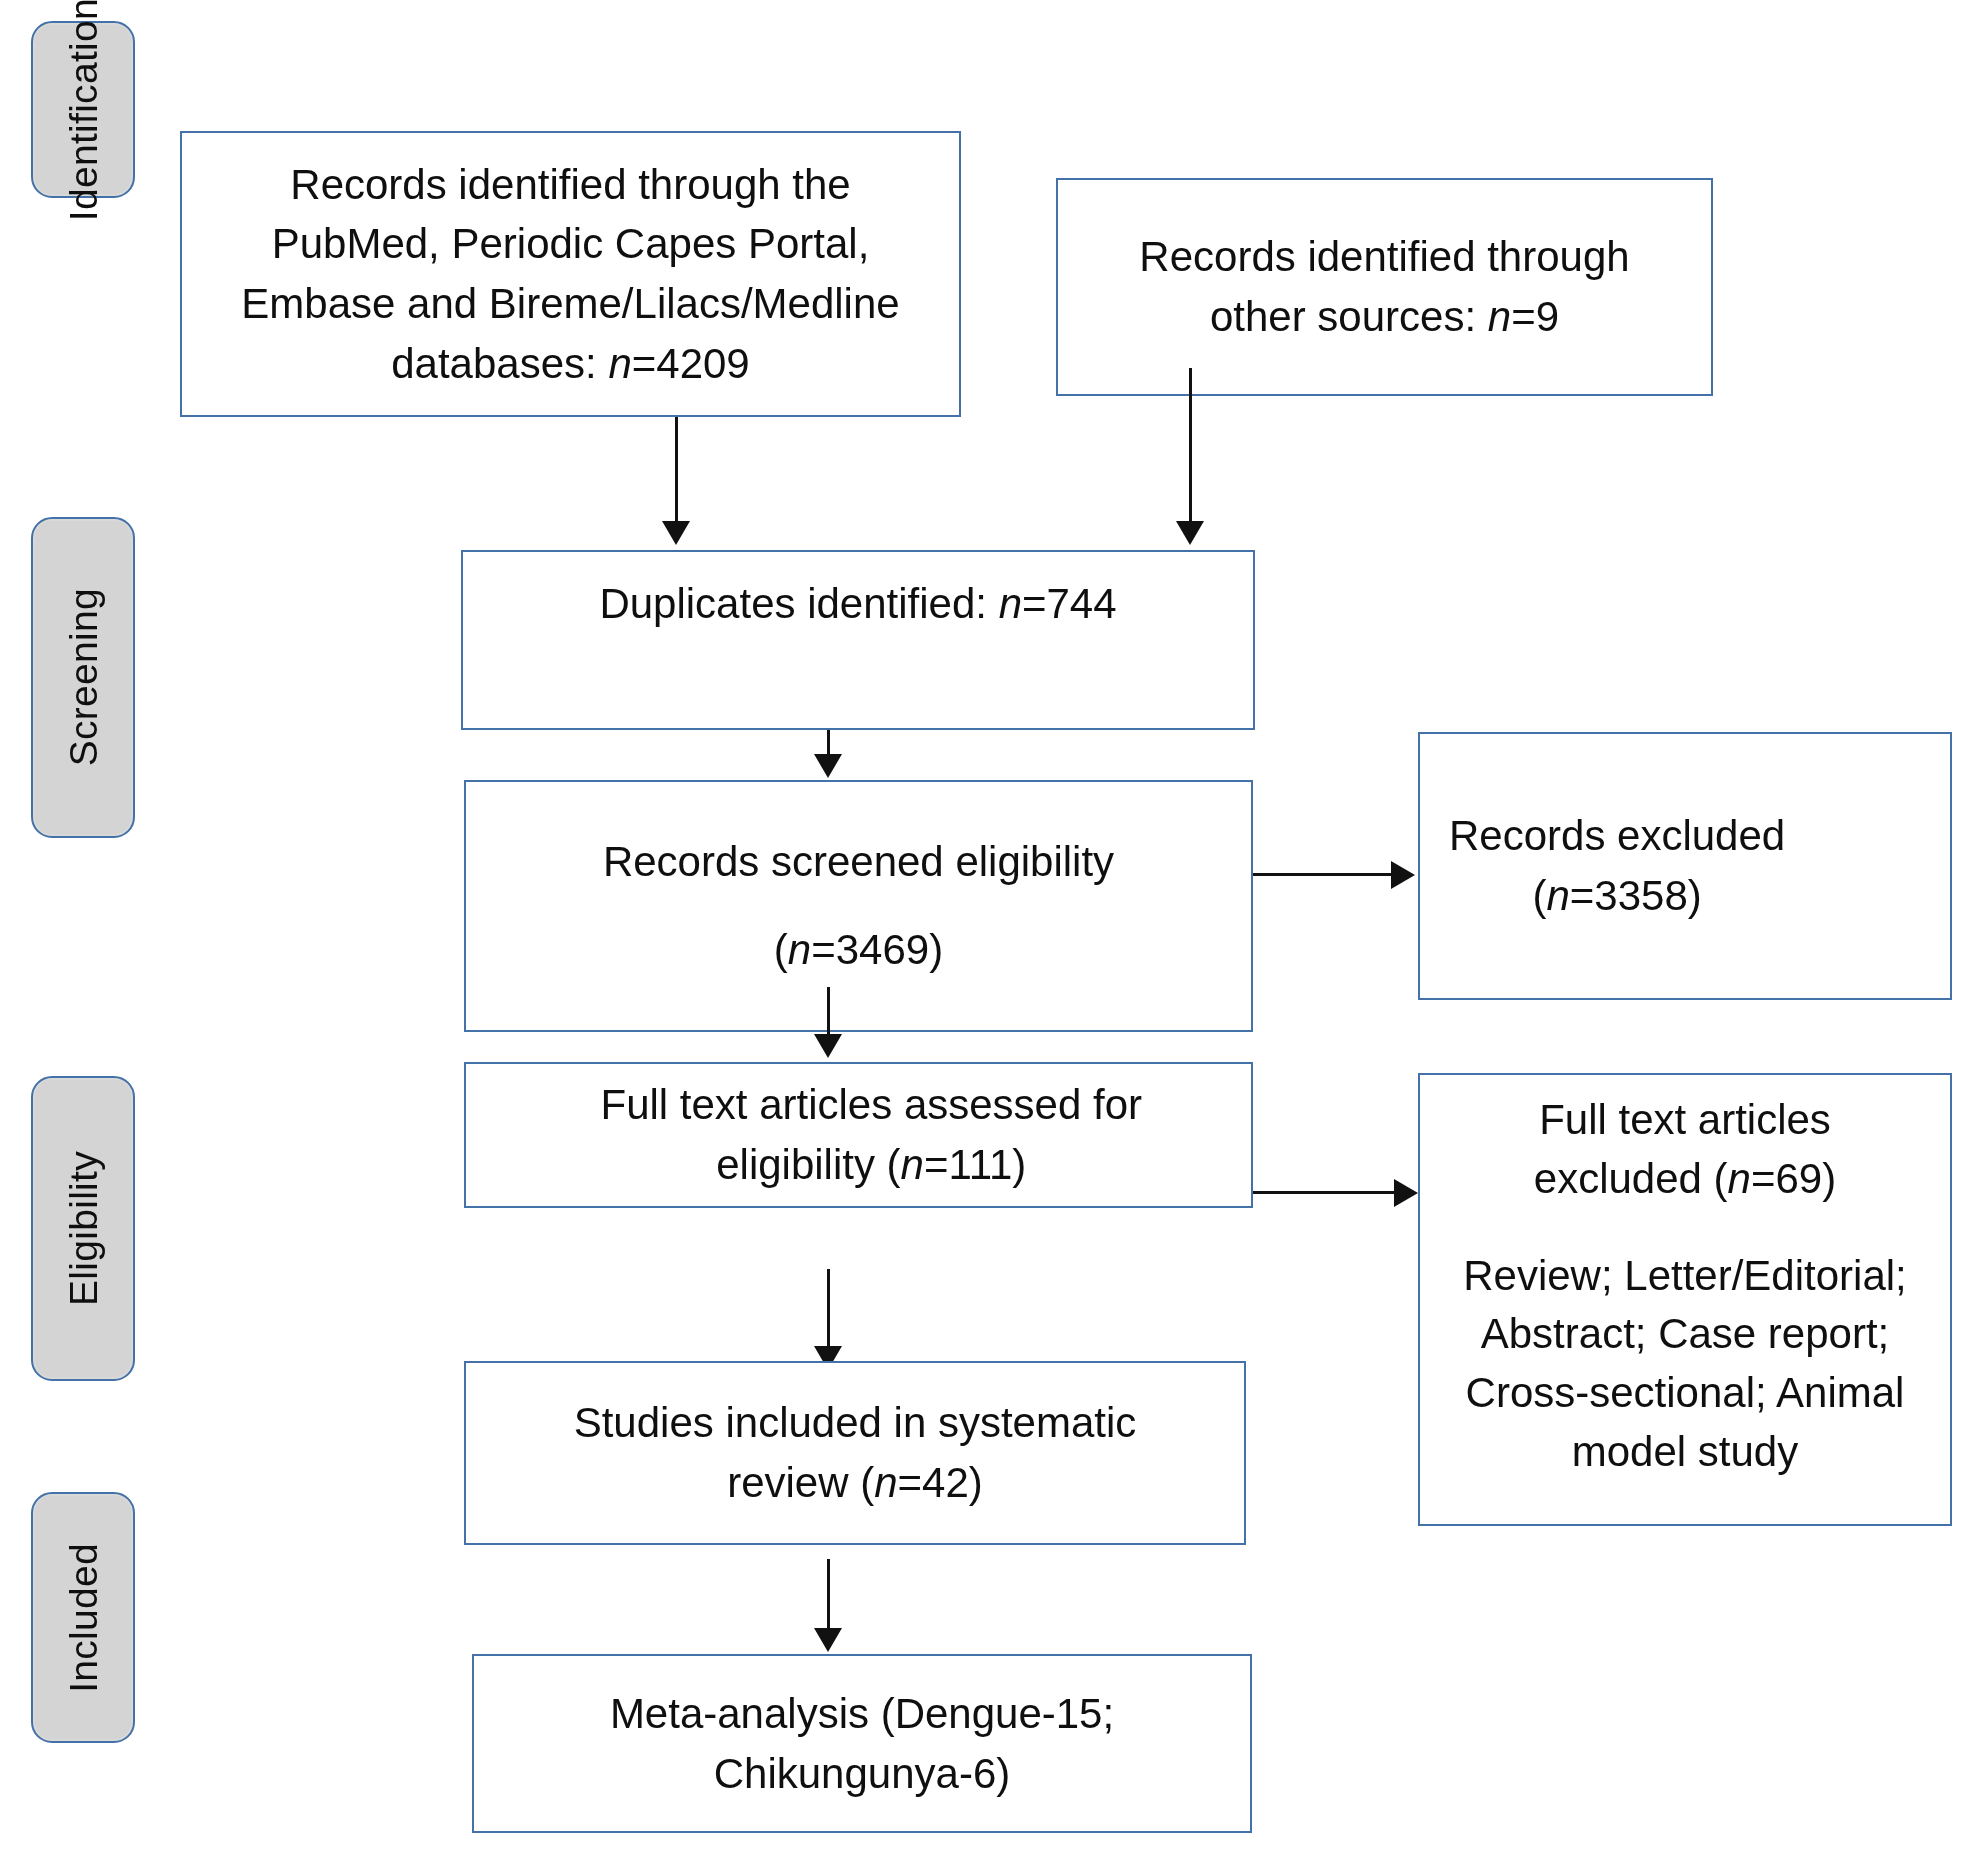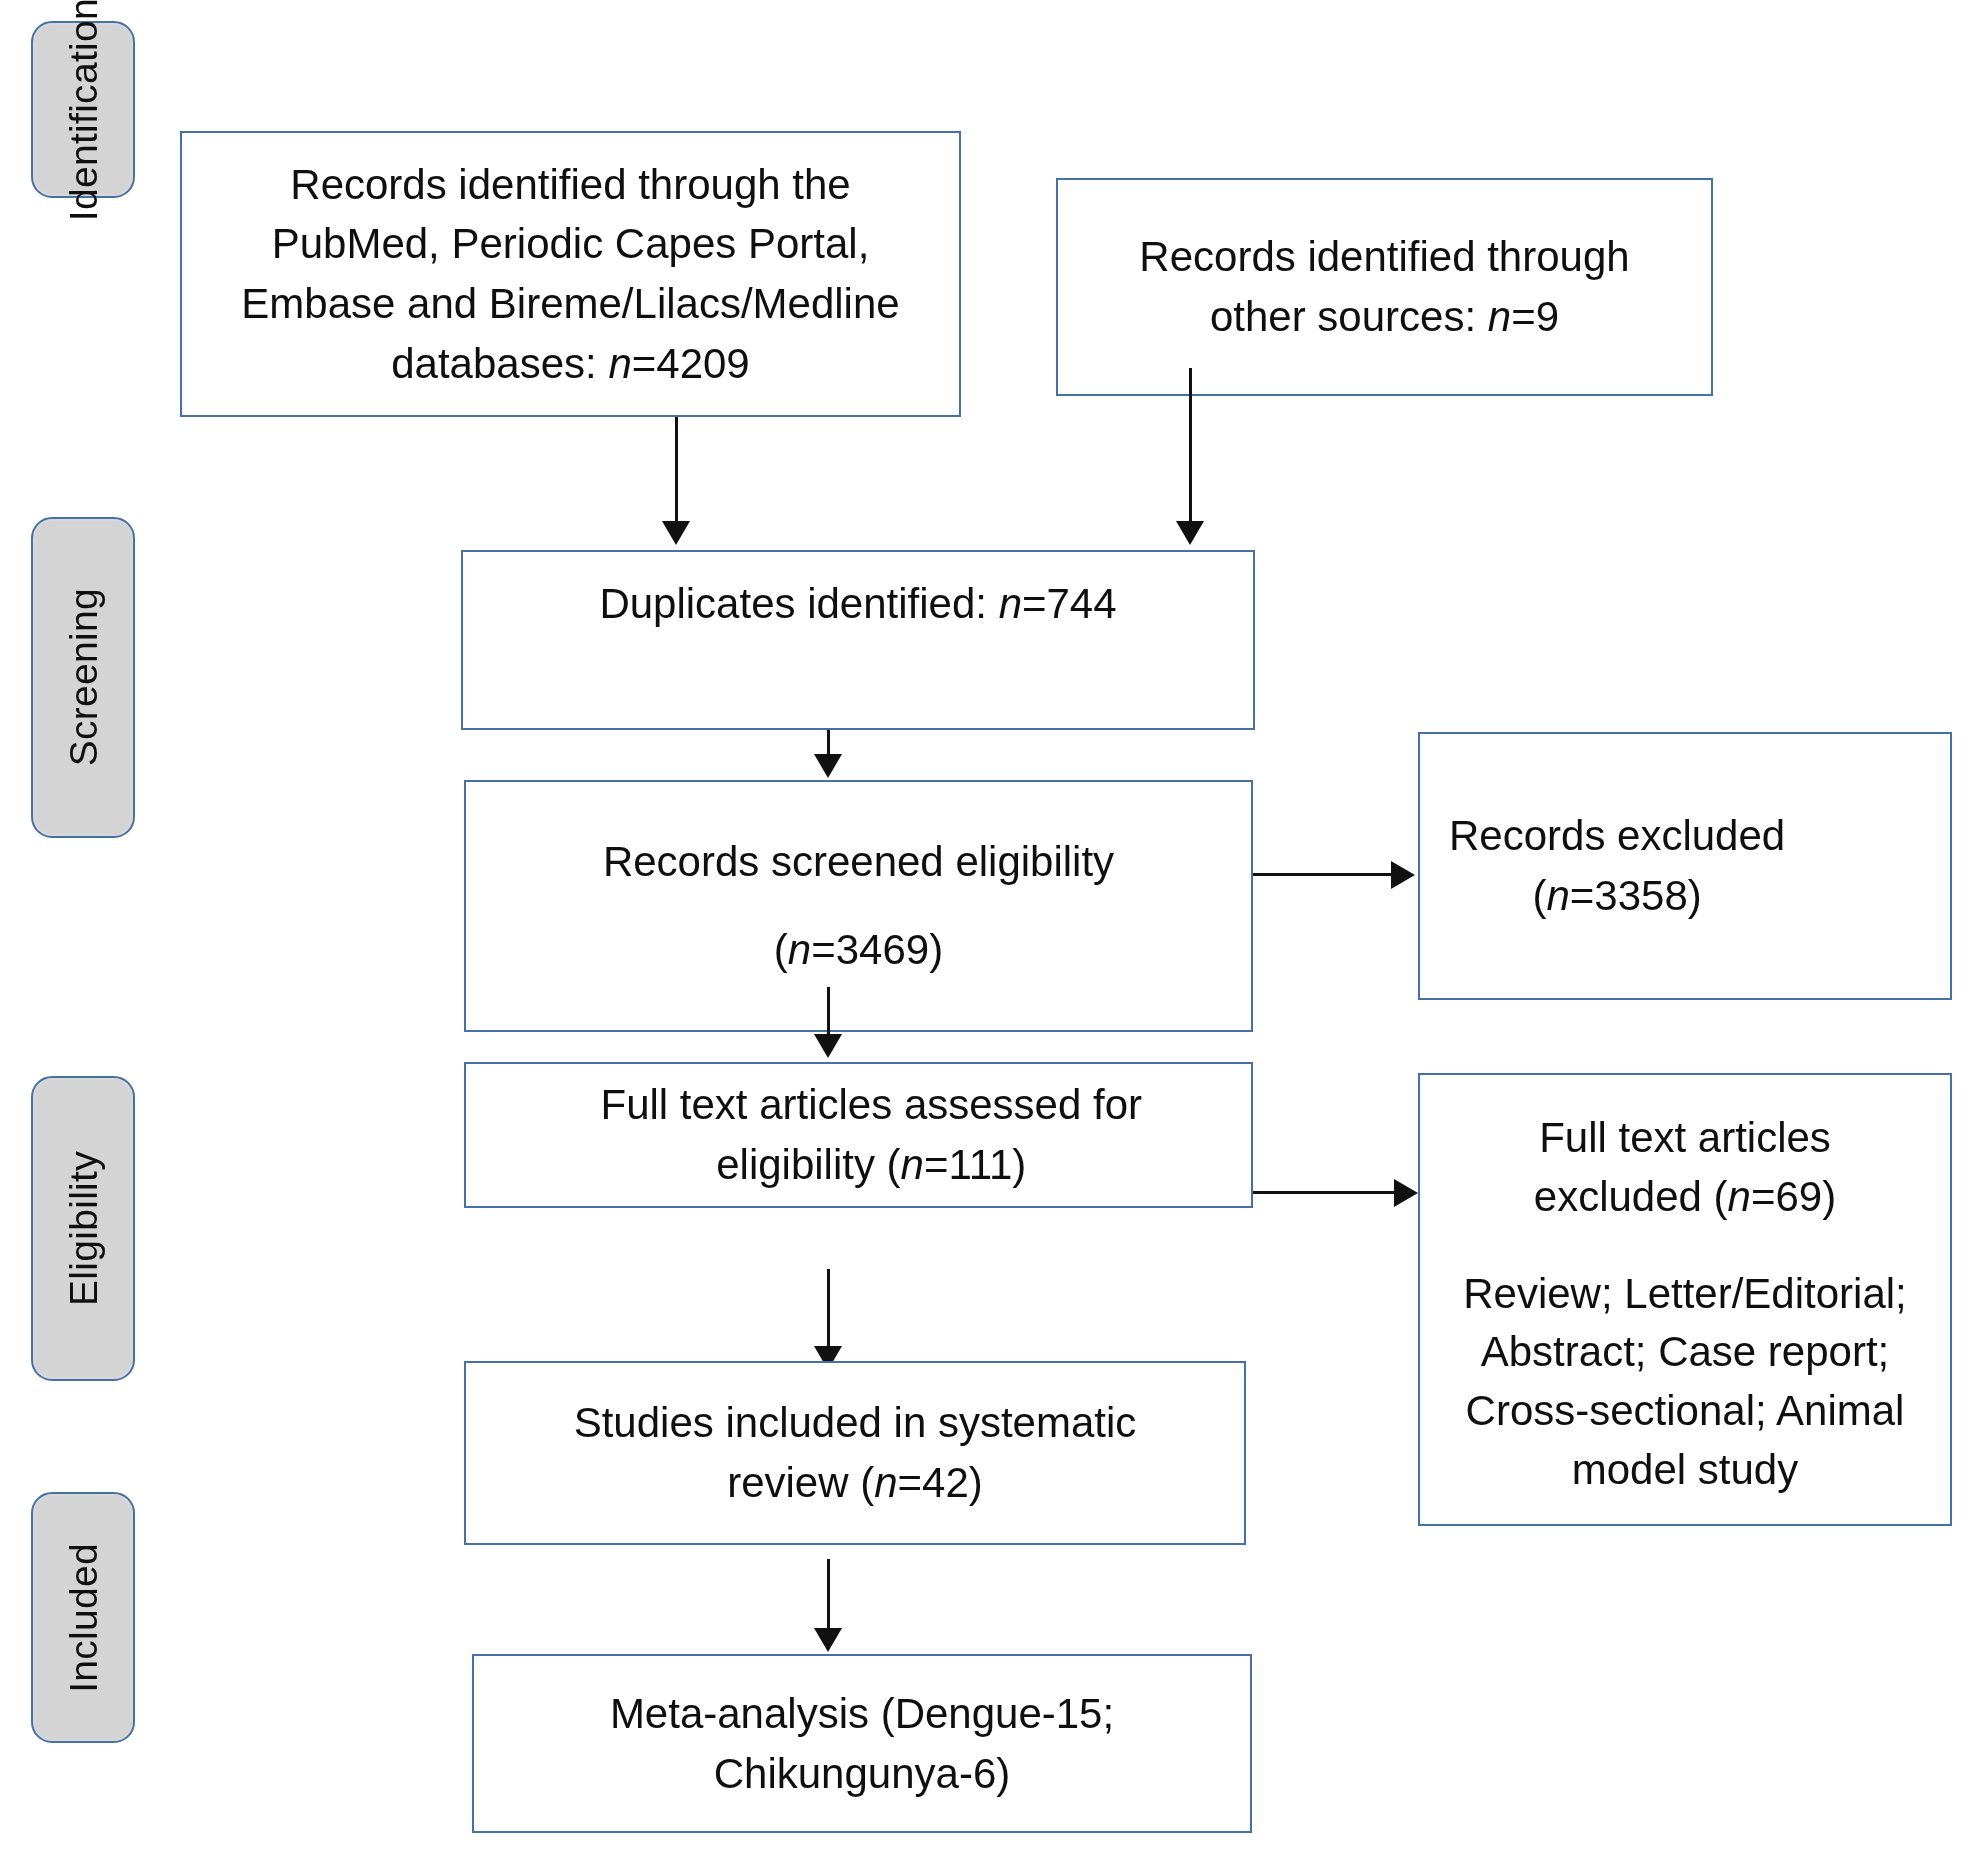--- a/index.html
+++ b/index.html
@@ -170,21 +170,21 @@
   <div class="flow-box align-middle" style="left:464px; top:1062px; width:789px; height:146px;padding-left:40px;">
     <div class="box-text">
       <span>Full text articles assessed for</span><br>
       <span>eligibility (</span><em>n</em><span>=111)</span>
     </div>
   </div>
 
   <div class="hline" style="left:1253px; top:1191px; width:142px;"></div>
   <div class="arrow-right" style="left:1394px; top:1179px;"></div>
 
-  <div class="flow-box align-top" style="left:1418px; top:1073px; width:534px; height:453px; padding-top:34px;">
+  <div class="flow-box align-top" style="left:1418px; top:1073px; width:534px; height:453px; padding-top:16px;">
     <div class="box-text tight">
       <span>Full text articles</span><br>
       <span>excluded (</span><em>n</em><span>=69)</span>
     </div>
     <div class="box-text tight" style="margin-top:38px;">
       <span>Review; Letter/Editorial;</span><br>
       <span>Abstract; Case report;</span><br>
       <span>Cross-sectional; Animal</span><br>
       <span>model study</span>
     </div>

